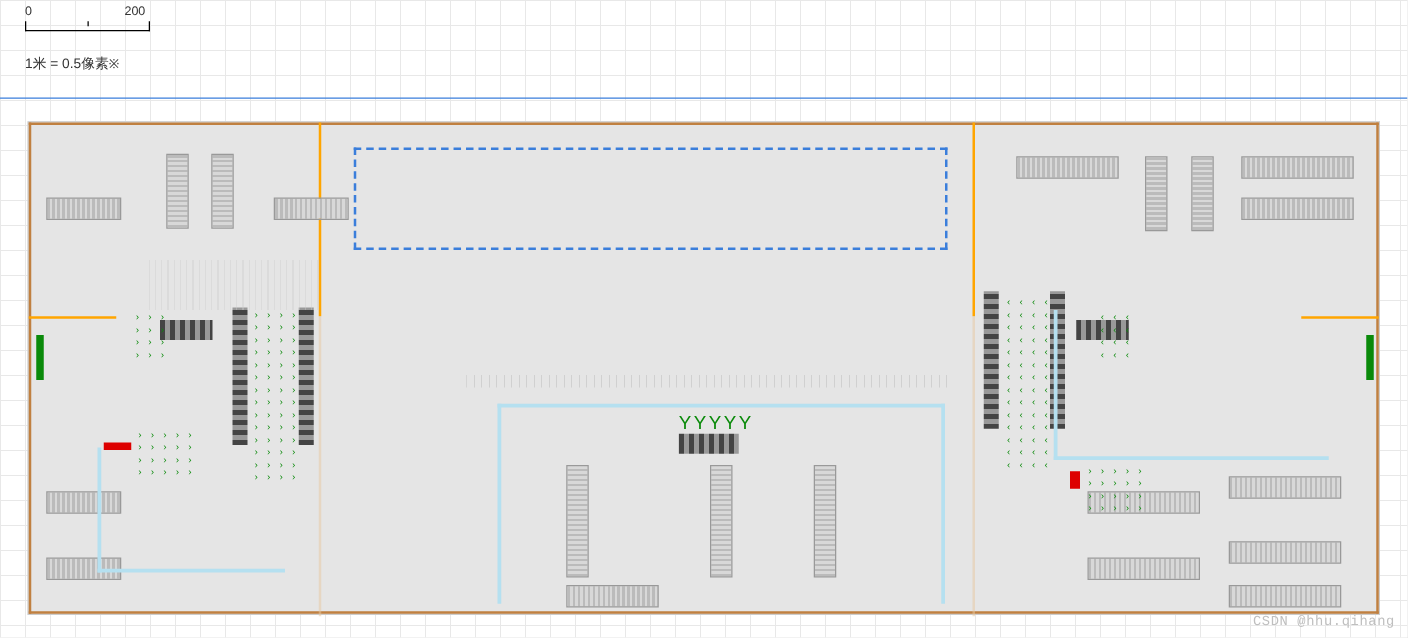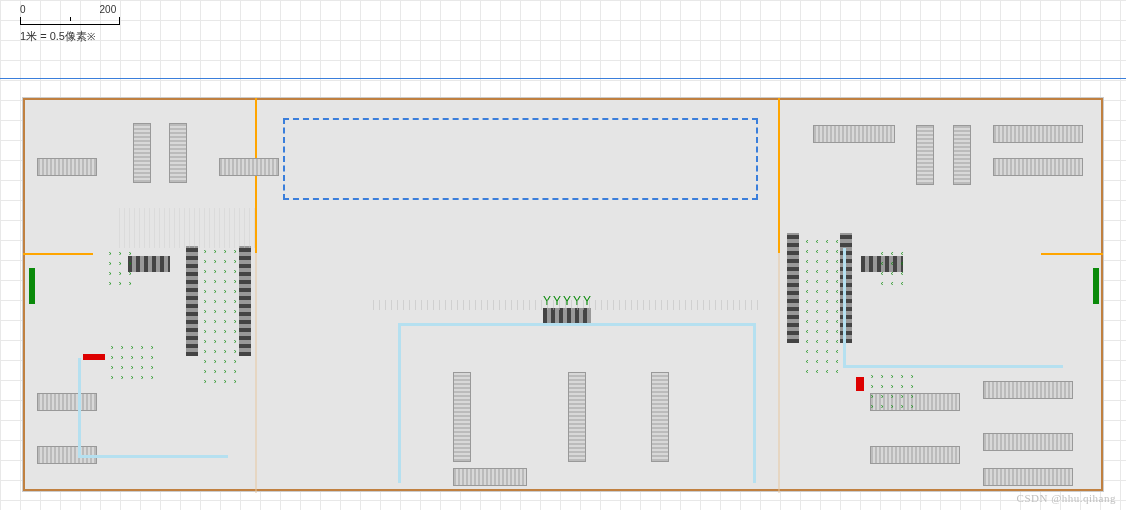--- a/index.html
+++ b/index.html
@@ -8,21 +8,21 @@
 
 .grid-bg { position: absolute; inset: 0; background-image: linear-gradient(#e8e8e8 1px, transparent 1px), linear-gradient(90deg, #e8e8e8 1px, transparent 1px); background-size: 20px 20px; }
 
 .blue-line { position: absolute; top: 78px; left: 0; width: 100%; height: 1px; background: #3a7edb; }
 
 
 .scale-ruler { position: absolute; top: 4px; left: 20px; }
 .scale-nums { display: flex; gap: 74px; font-size: 10px; }
 .scale-bar { position: relative; width: 100px; height: 8px; border-left: 1px solid #000; border-right: 1px solid #000; border-bottom: 1px solid #000; margin-top: 2px; }
 .scale-bar::before { content: ""; position: absolute; left: 50%; top: 0; width: 1px; height: 4px; background: #000; }
-.scale-text { margin-top: 4px; font-size: 11px; }
+.scale-text { margin-top: 18px; font-size: 11px; }
 .sparkle { font-size: 10px; }
 
 
 .canvas-area { position: absolute; top: 97px; left: 22px; width: 1082px; height: 395px; background: #e5e5e5; border: 1px solid #ccc; }
 
 
 .wall { position: absolute; background: #c08040; }
 .wall-t { top: 0; left: 0; width: 100%; height: 2px; }
 .wall-b { bottom: 0; left: 0; width: 100%; height: 2px; }
 .wall-l { top: 0; left: 0; width: 2px; height: 100%; }
@@ -53,21 +53,21 @@
 
 
 .sensors { position: absolute; display: grid; gap: 2px; }
 .sensors span { width: 8px; height: 8px; color: #0a8a0a; font-size: 8px; line-height: 8px; text-align: center; }
 
 
 .redbar { position: absolute; width: 22px; height: 6px; background: #d00; }
 .redbar.v { width: 8px; height: 14px; }
 
 
-.watermark { position: absolute; right: 10px; bottom: 6px; font-size: 11px; color: #bfbfbf; letter-spacing: .5px; font-family: Liberation Serif, serif; }
+.watermark { position: absolute; right: 10px; bottom: 6px; font-size: 11px; color: #bfbfbf; letter-spacing: .5px; font-family: Liberation Mono, monospace; }
 </style>
 </head>
 <body>
 
 <div class="grid-bg"></div>
 <div class="blue-line"></div>
 
 <div class="scale-ruler">
   <div class="scale-nums">
     <span>0</span>
@@ -322,21 +322,21 @@
         <span>›</span>
         <span>›</span>
         <span>›</span>
         <span>›</span>
         <span>›</span>
         <span>›</span>
       </div>
     </div>
 
   <div style="position:absolute; left:520px; top:196px;">
-    <div style="color:#0a8a0a; font-size:12px; letter-spacing:2px;">YYYYY</div>
+    <div style="color:#0a8a0a; font-size:15px; letter-spacing:2px;margin-top:36px;">YYYYY</div>
     <div class="rack" style="position:relative; width:48px;"></div>
   </div>
 
   <div id="paths">
       <div class="path" style="left: 55px; top: 260px; width: 150px; height: 100px; border-top: none; border-right: none;"></div>
       <div class="path" style="left: 375px; top: 225px; width: 358px; height: 160px; border-bottom: none;"></div>
       <div class="path" style="left: 820px; top: 150px; width: 220px; height: 120px; border-top: none; border-right: none;"></div>
     </div>
 
   <div style="position:absolute; left:350px; top:202px; width:390px; height:10px; background:repeating-linear-gradient(90deg,#bbb 0 1px, transparent 1px 6px); opacity:.5;"></div>

